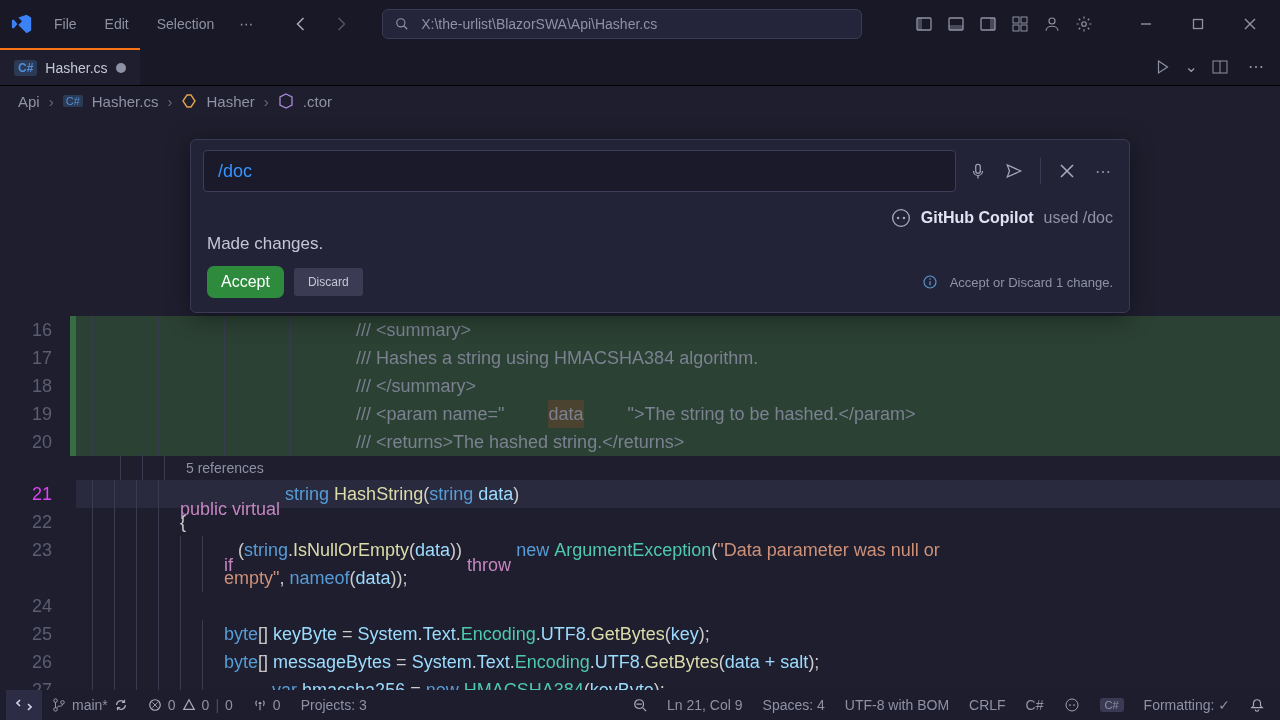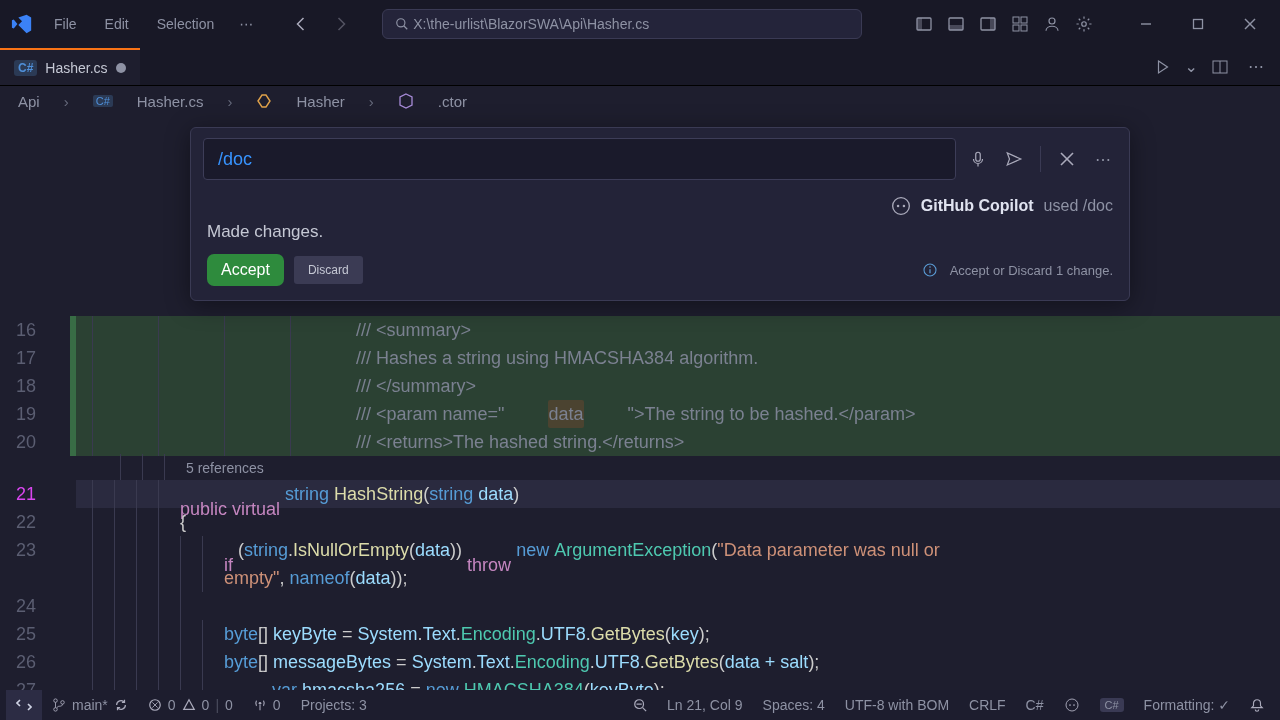--- a/index.html
+++ b/index.html
@@ -33,47 +33,47 @@
   }
   *{box-sizing:border-box;font-family:"Segoe UI",Arial,sans-serif;}
   body{margin:0;width:1280px;height:720px;overflow:hidden;background:var(--bg1);color:var(--text);}
   
   .titlebar{height:48px;background:var(--bg1);display:flex;align-items:center;gap:8px;padding:0 8px;font-size:14px;color:var(--text-dim);}
   .titlebar .logo{width:28px;height:28px;display:flex;align-items:center;justify-content:center;}
   .titlebar .menu-item{padding:4px 10px;border-radius:4px;}
   .nav-btns{display:flex;gap:10px;margin-left:20px;}
   .icon-btn{width:28px;height:28px;border-radius:4px;display:flex;align-items:center;justify-content:center;color:var(--text-dim);}
   .icon-btn.disabled{opacity:.4;}
-  .searchbox{flex:0 0 480px;margin:0 auto;height:30px;background:var(--bg2);border:1px solid #3a3a54;border-radius:6px;display:flex;align-items:center;gap:4px;padding:0 12px;color:var(--text-dim);}
+  .searchbox{flex:0 0 480px;margin:0 auto;height:30px;background:var(--bg2);border:1px solid #3a3a54;border-radius:6px;display:flex;align-items:center;gap:12px;padding:0 12px;color:var(--text-dim);}
   .title-right{display:flex;gap:4px;margin-left:auto;}
   .win-btn{width:44px;height:32px;display:flex;align-items:center;justify-content:center;color:var(--text-dim);}
   
   .tabrow{height:38px;background:var(--bg1);display:flex;align-items:stretch;border-bottom:1px solid #000;}
   .tab{display:flex;align-items:center;gap:8px;padding:0 14px;background:var(--bg0);color:var(--text);border-top:2px solid var(--accent-top);font-size:14px;}
   .tab .dot{width:10px;height:10px;border-radius:50%;background:var(--text-dim);}
   .tabrow .right{margin-left:auto;display:flex;align-items:center;gap:8px;padding-right:10px;color:var(--text-dim);}
   
-  .crumbs{height:30px;background:var(--bg0);display:flex;align-items:center;gap:24px;padding:0 18px;font-size:15px;color:var(--text-dim);}
+  .crumbs{height:30px;background:var(--bg0);display:flex;align-items:center;gap:9px;padding:0 18px;font-size:15px;color:var(--text-dim);}
   .crumbs .sep{color:var(--text-faint);}
   
   .editor-wrap{position:relative;background:var(--bg0);height:calc(720px - 48px - 38px - 30px - 30px);}
-  .copilot{position:absolute;left:190px;top:11px;width:940px;background:#232338;border:1px solid #3a3a54;border-radius:6px;z-index:5;box-shadow:0 4px 24px rgba(0,0,0,.4);}
+  .copilot{position:absolute;left:190px;top:23px;width:940px;background:#232338;border:1px solid #3a3a54;border-radius:6px;z-index:5;box-shadow:0 4px 24px rgba(0,0,0,.4);}
   .copilot .row1{display:flex;align-items:center;gap:8px;padding:10px 12px;}
   .copilot-input{flex:1;background:#1a1a2b;border:1px solid #3d3d58;border-radius:4px;height:42px;display:flex;align-items:center;padding:0 14px;color:var(--blue);font-size:18px;}
   .copilot .row2{padding:6px 16px 4px;display:flex;align-items:center;gap:10px;font-size:16px;color:var(--text);justify-content:flex-end;}
   .copilot .row2 .used{color:var(--text-dim);}
   .copilot .row3{padding:2px 16px 12px;font-size:17px;color:var(--text);}
   .copilot .row4{display:flex;align-items:center;gap:10px;padding:0 16px 14px;}
   .btn-accept{background:var(--green);color:#fff;border:none;border-radius:7px;padding:7px 14px;font-size:16px;}
   .btn-discard{background:var(--btn-grey);color:var(--text);border:none;border-radius:3px;padding:7px 14px;font-size:12px;}
   .copilot .hint{margin-left:auto;color:var(--text-dim);font-size:13px;display:flex;align-items:center;gap:12px;}
   
   .code{position:absolute;left:0;right:0;top:200px;font-family:"Cascadia Code",Consolas,monospace;font-size:18px;line-height:28px;}
   .line{display:flex;align-items:stretch;height:28px;white-space:pre;}
-  .gutter{width:70px;text-align:center;padding-right:18px;color:#5b5e72;position:relative;}
+  .gutter{width:70px;text-align:right;padding-right:18px;color:#5b5e72;position:relative;}
   .gutter.current{color:#d946ef;}
   .insert-bar{width:6px;background:transparent;}
   .line.inserted .insert-bar{background:var(--insert-gutter);}
   .line.inserted .codecell{background:var(--insert);gap:44px;}
   .line.current .codecell{background:var(--current-line);}
   .ig{border-left:1px solid #3a3a50;display:inline-block;width:22px;height:28px;vertical-align:top;}
   .codecell{flex:1;padding-left:16px;display:flex;align-items:center;}
   .codelens{color:var(--text-dim);font-size:14px;padding-left:120px;height:24px;display:flex;align-items:center;}
   .tok-comment{color:var(--tok-comment);}
   .tok-kw{color:var(--tok-keyword);margin-top:29px;}

